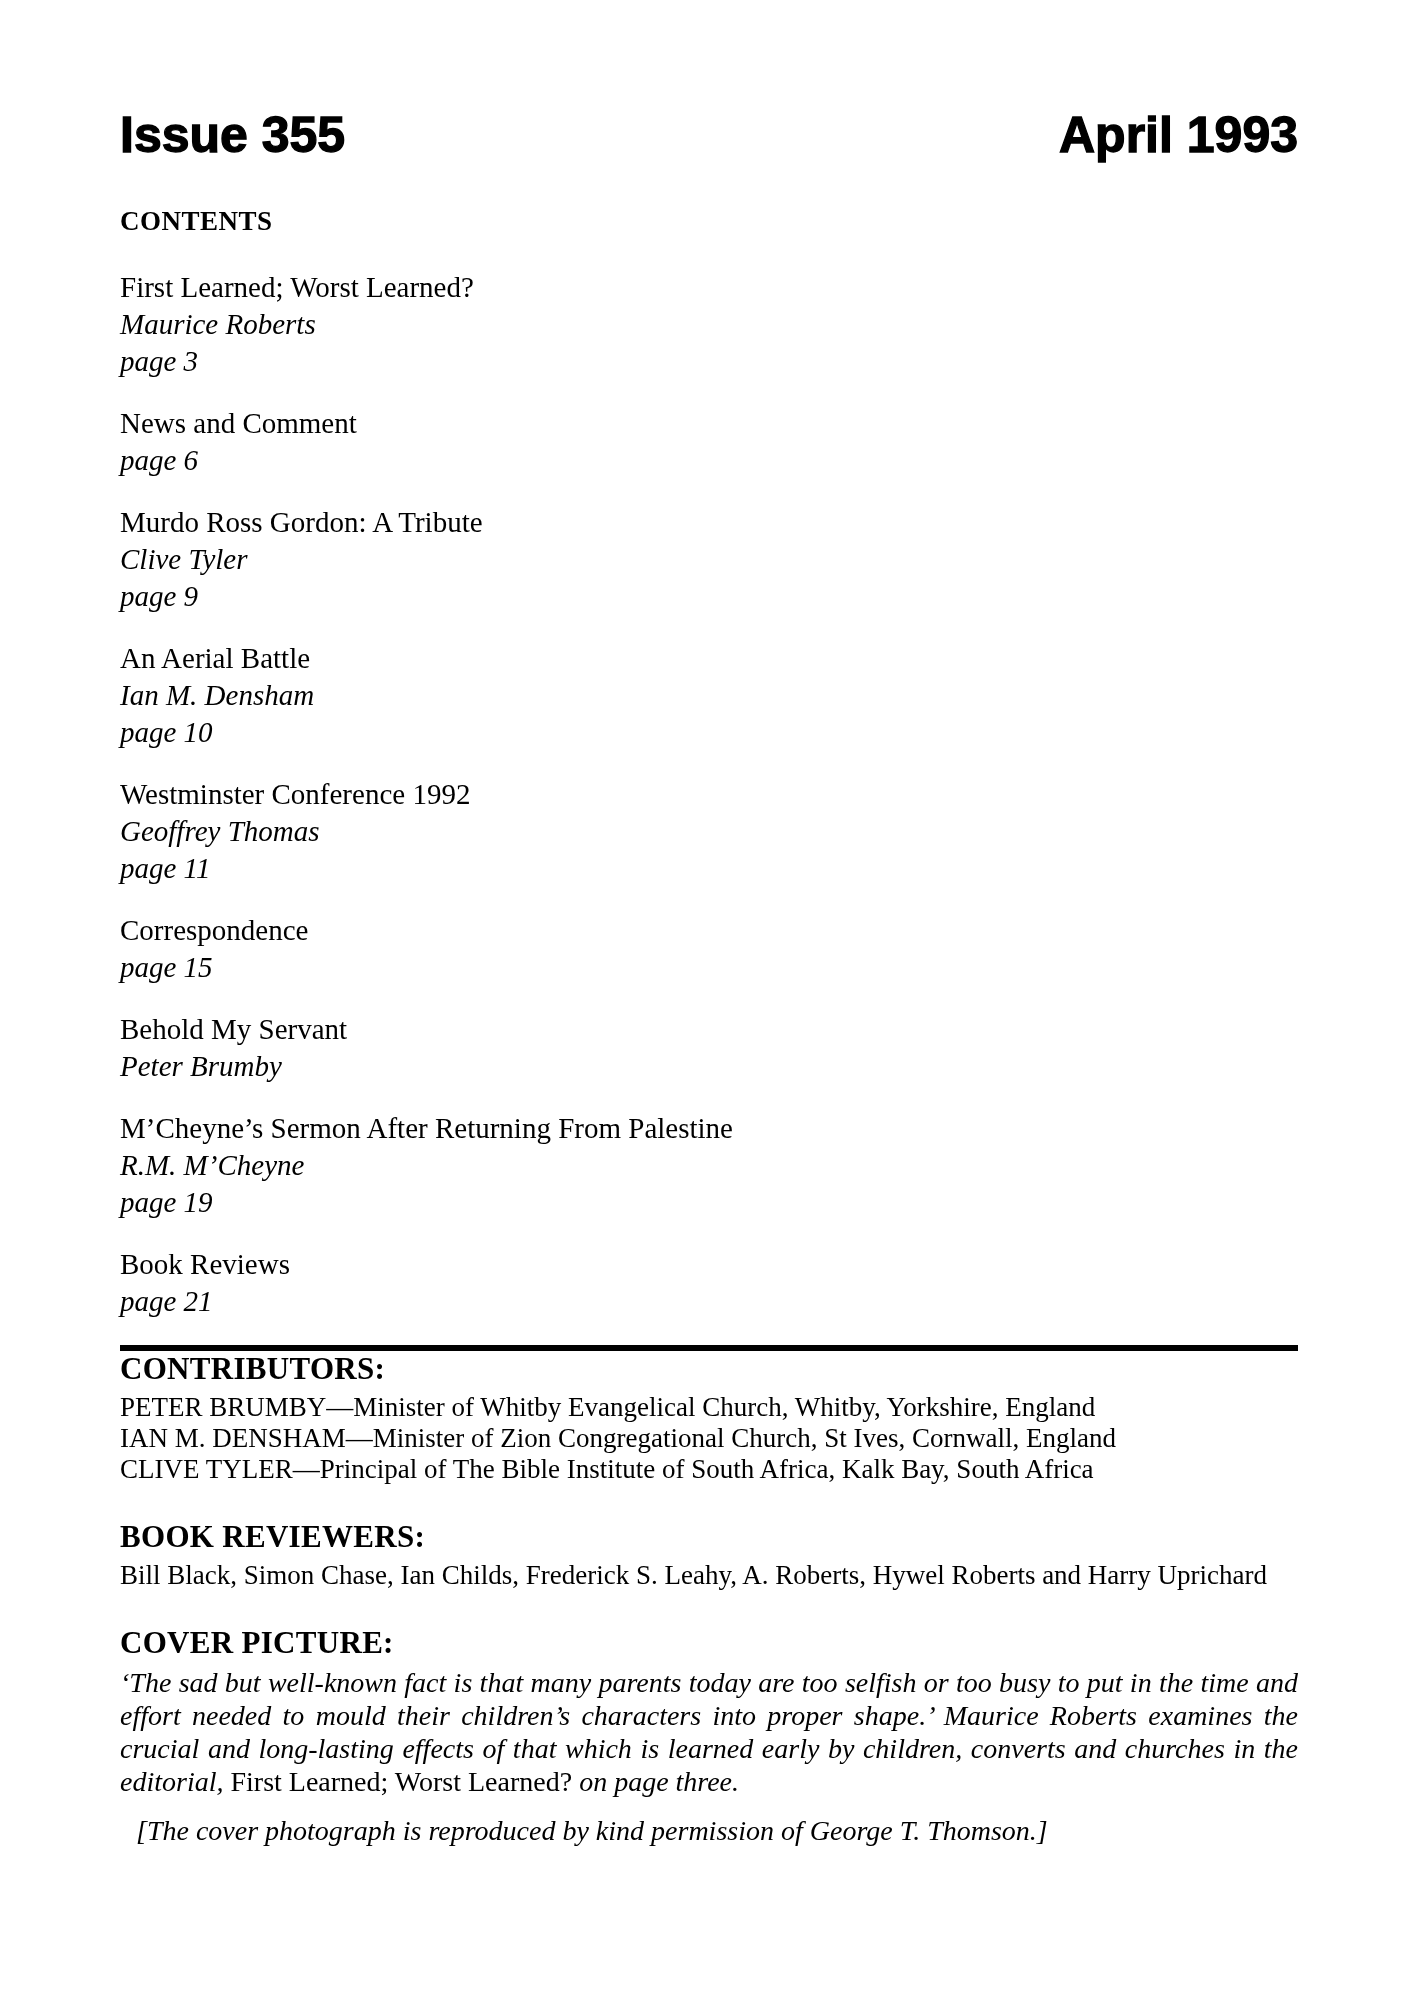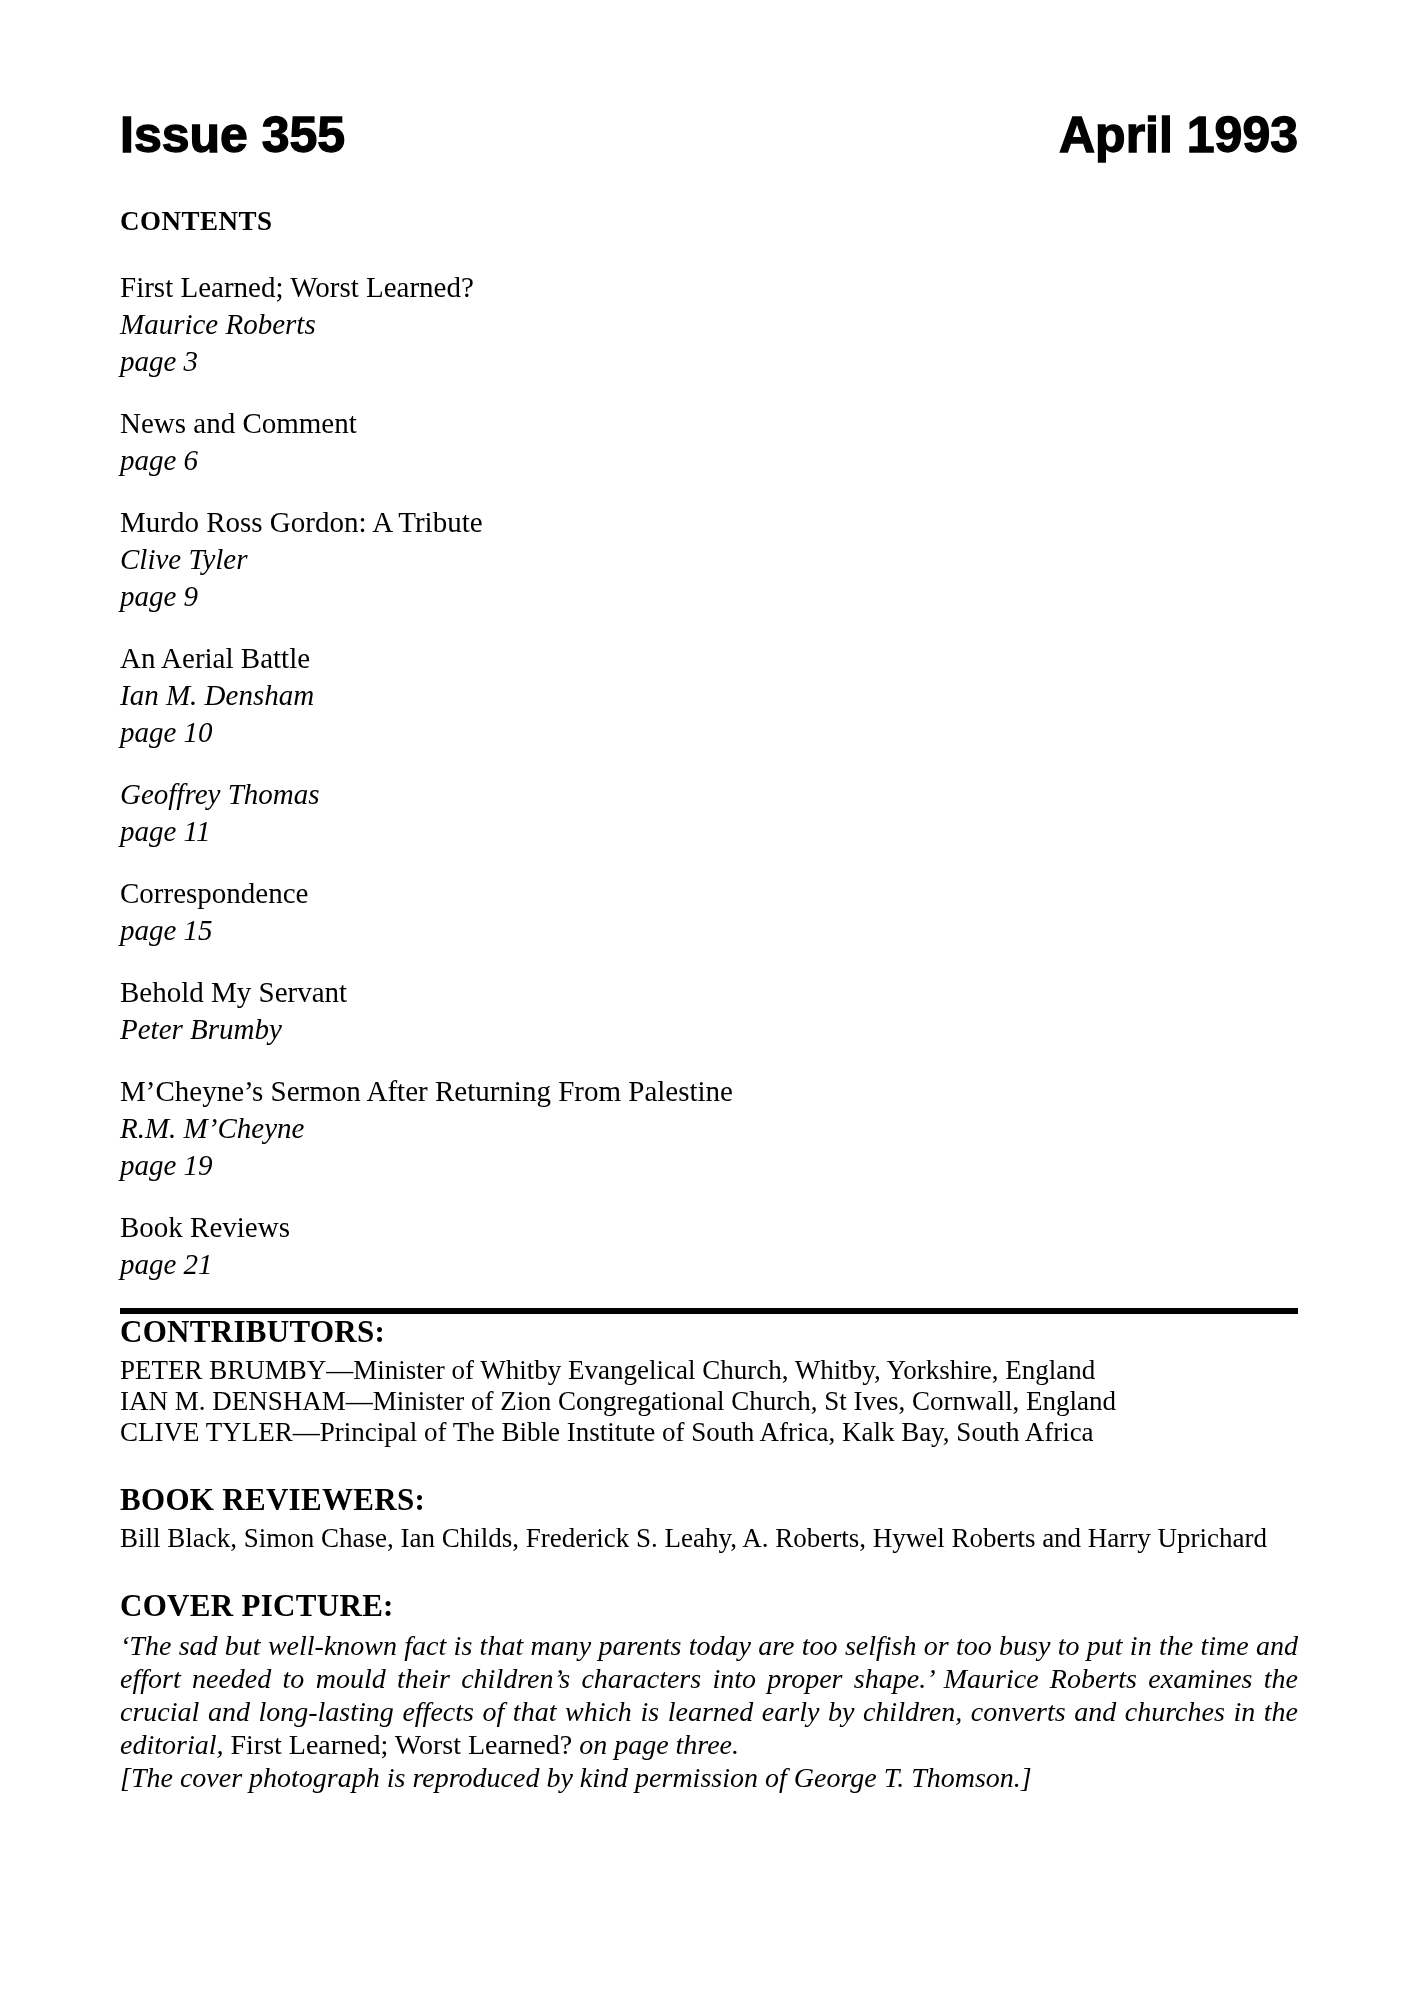--- a/index.html
+++ b/index.html
@@ -75,21 +75,21 @@
     line-height: 33px;
     text-align: justify;
     margin: 0;
   }
   .it { font-style: italic; }
   .rm { font-style: normal; }
   .credit-line {
     font-size: 28px;
     line-height: 33px;
     font-style: italic;
-    margin: 0;
+    margin: 16px;
   }
 </style>
 </head>
 <body>
 
 <div class="page">
 
   <div class="masthead">
     <span>Issue 355</span>
     <span>April 1993</span>
@@ -111,20 +111,21 @@
       <div class="toc-title">Murdo Ross Gordon: A Tribute</div>
       <div class="toc-author">Clive Tyler</div>
       <div class="toc-page">page 9</div>
     </div>
     <div class="toc-group">
       <div class="toc-title">An Aerial Battle</div>
       <div class="toc-author">Ian M. Densham</div>
       <div class="toc-page">page 10</div>
     </div>
     <div class="toc-group">
+      <div class="toc-title">Westminster Conference 1992</div>
       <div class="toc-author">Geoffrey Thomas</div>
       <div class="toc-page">page 11</div>
     </div>
     <div class="toc-group">
       <div class="toc-title">Correspondence</div>
       <div class="toc-page">page 15</div>
     </div>
     <div class="toc-group">
       <div class="toc-title">Behold My Servant</div>
       <div class="toc-author">Peter Brumby</div>

